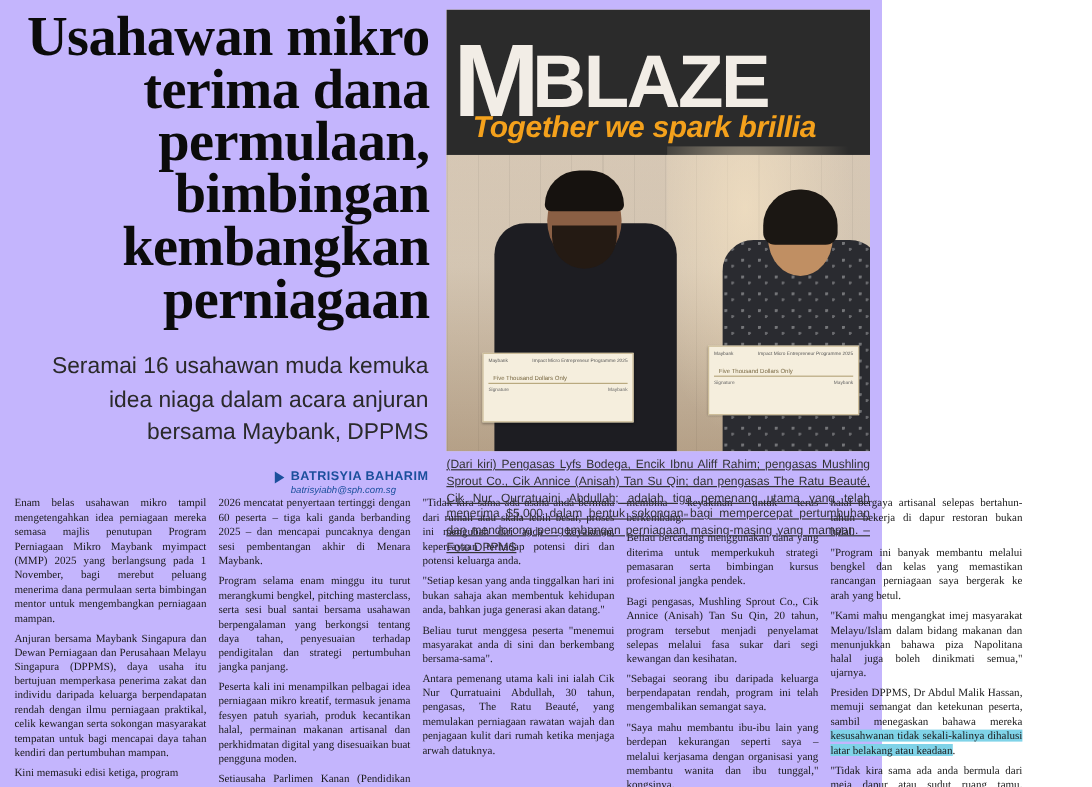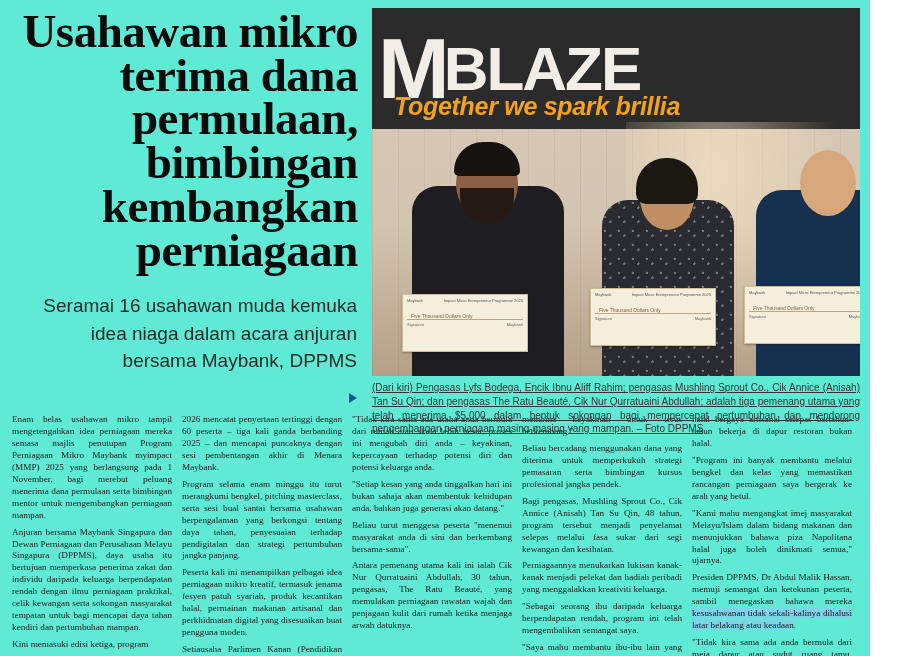--- a/index.html
+++ b/index.html
@@ -10,23 +10,23 @@
   body {
     width: 910px;
     height: 656px;
     font-family: "Liberation Serif", serif;
     color: #111;
     overflow: hidden;
     position: relative;
   }
   .page {
     position: relative;
-    width: 870px;
+    width: 735px;
     height: 656px;
-    background: #5eead4;
+    background: #c4b5fd;
     box-sizing: border-box;
     padding: 8px 10px 6px 12px;
   }
 
   
   .top {
     display: flex;
     flex-direction: row;
     gap: 12px;
     height: 400px;
@@ -235,20 +235,24 @@
 
 <div class="page">
 
   <div class="top">
 
     <div class="headline-col">
       <h1 class="headline">Usahawan mikro terima dana permulaan, bimbingan kembangkan perniagaan</h1>
       <div class="standfirst">Seramai 16 usahawan muda kemuka idea niaga dalam acara anjuran bersama Maybank, DPPMS</div>
       <div class="byline-row">
         <div class="byline-mark"></div>
+        <div class="byline-block">
+          <div class="byline-name">BATRISYIA BAHARIM</div>
+          <div class="byline-email">batrisyiabh@sph.com.sg</div>
+        </div>
       </div>
     </div>
 
     <div class="photo-col">
       <div class="photo">
         <div class="photo-bg"></div>
         <div class="photo-wall-texture"></div>
         <div class="photo-light"></div>
 
         <div class="blaze-text"><span style="font-size:86px;letter-spacing:-6px;vertical-align:-8px;">M</span>BLAZE</div>
@@ -331,22 +335,21 @@
       <p>"Tidak kira sama ada usaha anda bermula dari rumah atau skala lebih besar, proses ini mengubah diri anda – keyakinan, kepercayaan terhadap potensi diri dan potensi keluarga anda.</p>
       <p>"Setiap kesan yang anda tinggalkan hari ini bukan sahaja akan membentuk kehidupan anda, bahkan juga generasi akan datang."</p>
       <p>Beliau turut menggesa peserta "menemui masyarakat anda di sini dan berkembang bersama-sama".</p>
       <p>Antara pemenang utama kali ini ialah Cik Nur Qurratuaini Abdullah, 30 tahun, pengasas, The Ratu Beauté, yang memulakan perniagaan rawatan wajah dan penjagaan kulit dari rumah ketika menjaga arwah datuknya.</p>
 
     </div>
 
     <div class="col c4">
       <p>membina keyakinan untuk terus berkembang."</p>
       <p>Beliau bercadang menggunakan dana yang diterima untuk memperkukuh strategi pemasaran serta bimbingan kursus profesional jangka pendek.</p>
-      <p>Bagi pengasas, Mushling Sprout Co., Cik Annice (Anisah) Tan Su Qin, 48 tahun, program tersebut menjadi penyelamat selepas melalui fasa sukar dari segi kewangan dan kesihatan.</p>
-      <p>Perniagaannya menukarkan lukisan kanak-kanak menjadi pelekat dan hadiah peribadi yang menggalakkan kreativiti keluarga.</p>
+      <p>Bagi pengasas, Mushling Sprout Co., Cik Annice (Anisah) Tan Su Qin, 20 tahun, program tersebut menjadi penyelamat selepas melalui fasa sukar dari segi kewangan dan kesihatan.</p>
       <p>"Sebagai seorang ibu daripada keluarga berpendapatan rendah, program ini telah mengembalikan semangat saya.</p>
       <p>"Saya mahu membantu ibu-ibu lain yang berdepan kekurangan seperti saya – melalui kerjasama dengan organisasi yang membantu wanita dan ibu tunggal," kongsinya.</p>
 
     </div>
 
     <div class="col c5">
       <p>halal bergaya artisanal selepas bertahun-tahun bekerja di dapur restoran bukan halal.</p>
       <p>"Program ini banyak membantu melalui bengkel dan kelas yang memastikan rancangan perniagaan saya bergerak ke arah yang betul.</p>
       <p>"Kami mahu mengangkat imej masyarakat Melayu/Islam dalam bidang makanan dan menunjukkan bahawa piza Napolitana halal juga boleh dinikmati semua," ujarnya.</p>
       <p><span>Presiden DPPMS, Dr Abdul Malik Hassan, memuji semangat dan ketekunan peserta, sambil menegaskan bahawa mereka <span class="highlight">kesusahwanan tidak sekali-kalinya dihalusi latar belakang atau keadaan</span>.</span></p>

